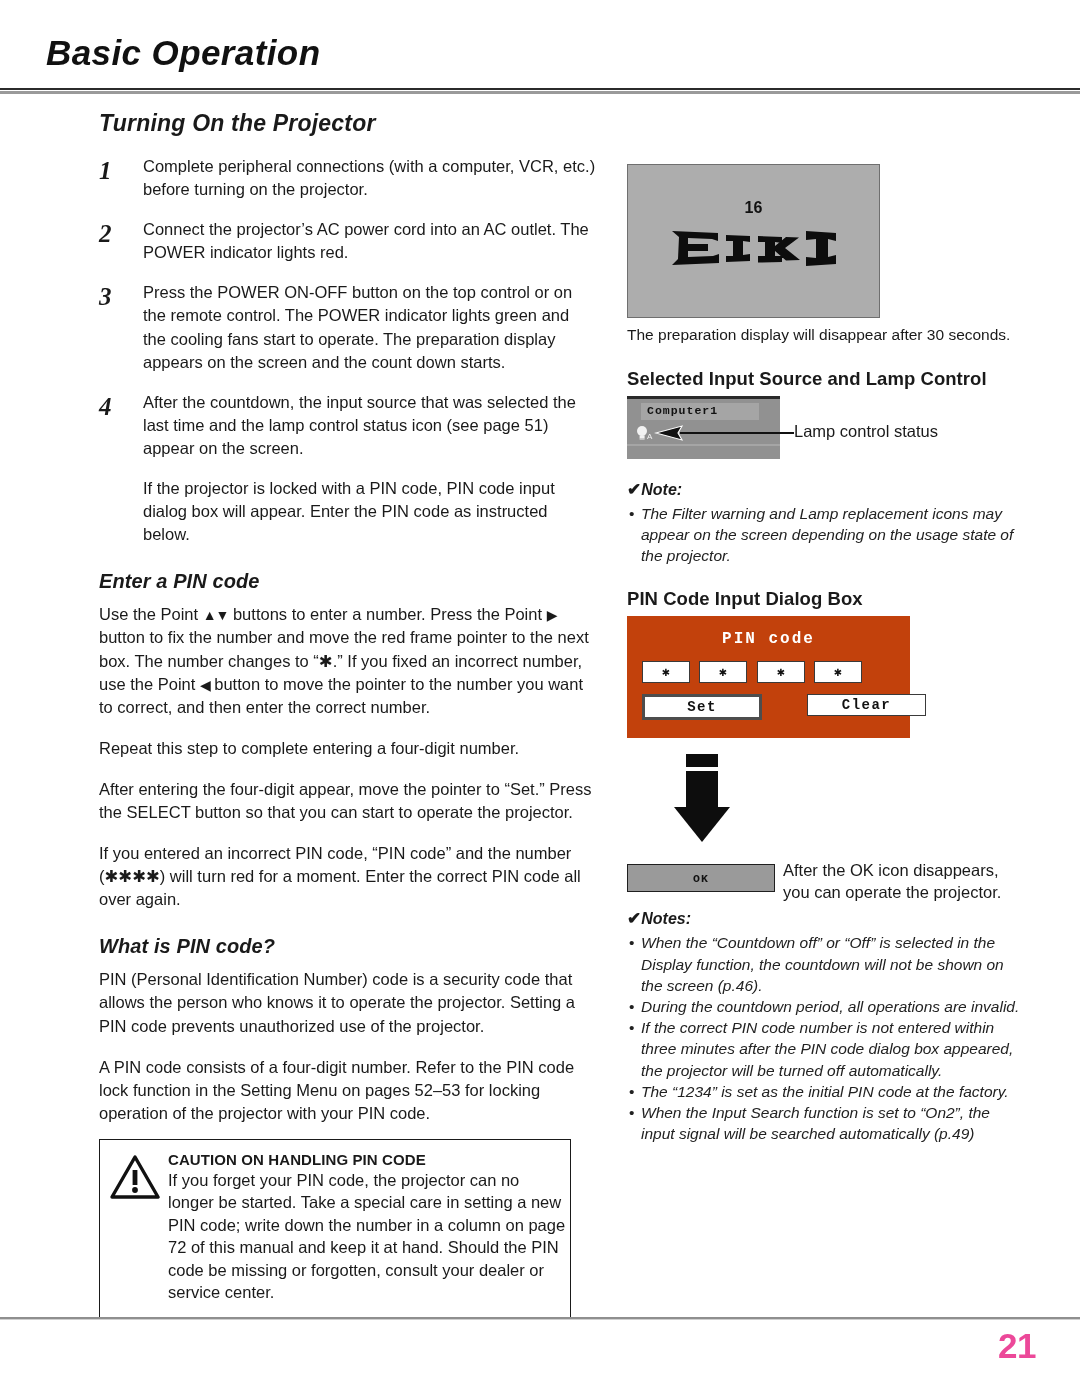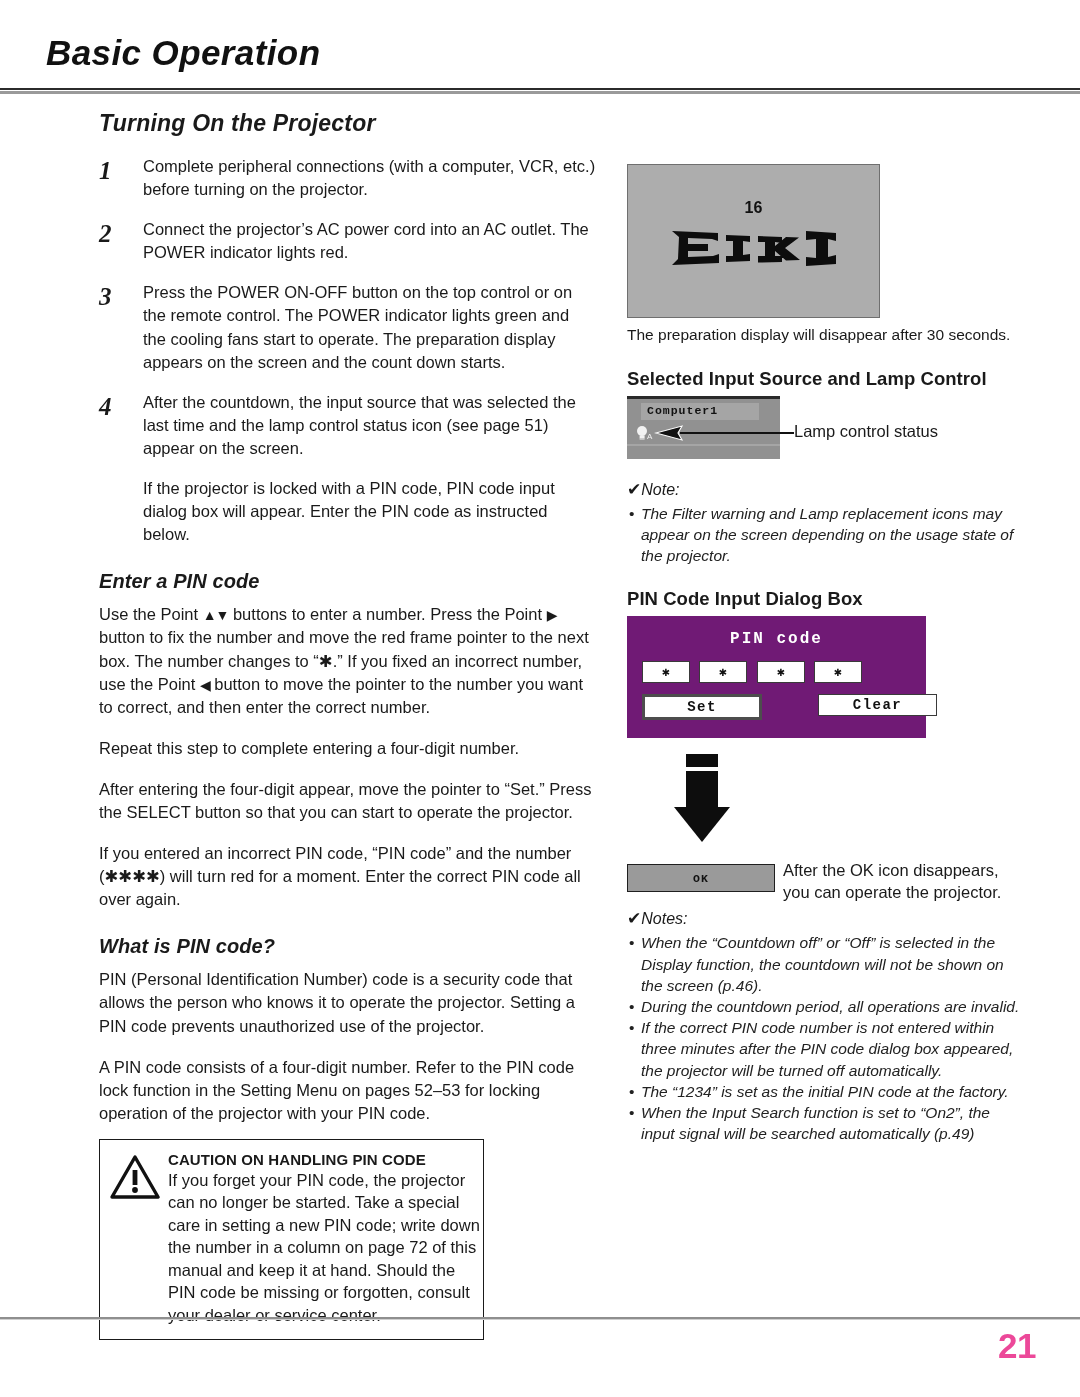--- a/index.html
+++ b/index.html
@@ -108,21 +108,21 @@
   .tight { margin-bottom: 14px; }
 
   .arrow-gly { font-size: 14px; letter-spacing: -1px; }
 
   
   .caution-box {
     border: 1.6px solid #1a1a1a;
     margin-top: 0;
     padding: 11px 2px 13px 10px;
     display: flex;
-    width: 385px;
+    width: 472px;
     box-sizing: border-box;
   }
   .caution-icon {
     flex: 0 0 58px;
     padding-top: 3px;
   }
   .caution-text { flex: 1; }
   .caution-head {
     font-size: 15px;
     font-weight: bold;
@@ -210,21 +210,21 @@
   }
   .see-page {
     font-size: 16.5px;
     margin-top: 2px;
   }
 
   
   .note-block { margin-top: 14px; }
   .note-head {
     font-size: 16px;
-    font-weight: normal;
+    font-weight: bold;
     font-style: italic;
     margin-bottom: 3px;
     margin-top: 8px;
   }
   .note-head .check { font-style: normal; font-size: 17px; }
   .note-list { margin: 0; padding: 0; list-style: none; }
   .note-list li {
     font-size: 15.5px;
     font-style: italic;
     line-height: 1.37;
@@ -237,24 +237,23 @@
     content: "\2022";
     position: absolute;
     left: 2px; top: 0;
     font-style: normal;
   }
 
   
   .pin-dialog {
     width: 283px;
     height: 122px;
-    background: #701a75;
+    background: #c2410c;
     position: relative;
     margin-top: 6px;
-    padding-left: 16px;
   }
   .pin-title {
     position: absolute; top: 14px; left: 0; right: 0;
     text-align: center;
     color: #ffffff;
     font-size: 16px;
     font-family: "Liberation Mono", monospace;
     font-weight: bold;
     letter-spacing: 2px;
   }
@@ -280,21 +279,21 @@
   .pin-btn {
     height: 20px;
     background: #ffffff;
     display: flex; align-items: center; justify-content: center;
     font-size: 14px; font-weight: bold;
     font-family: "Liberation Mono", monospace;
     letter-spacing: 1.5px;
     color: #111;
   }
   .pin-btn.set { width: 114px; border: 3.2px solid #4d4d4d; }
-  .pin-btn.clear { width: 117px; border: 1.4px solid #3a3a3a; margin-left: 24px; }
+  .pin-btn.clear { width: 117px; border: 1.4px solid #3a3a3a; margin-left: 13px; }
 
   
   .down-arrow-wrap { margin-top: 16px; margin-left: 46px; }
 
   
   .ok-row { position: relative; height: 30px; margin-top: 16px; }
   .ok-chip {
     position: absolute; left: 0; top: 0;
     width: 146px; height: 26px;
     background: #9a9a9a;

